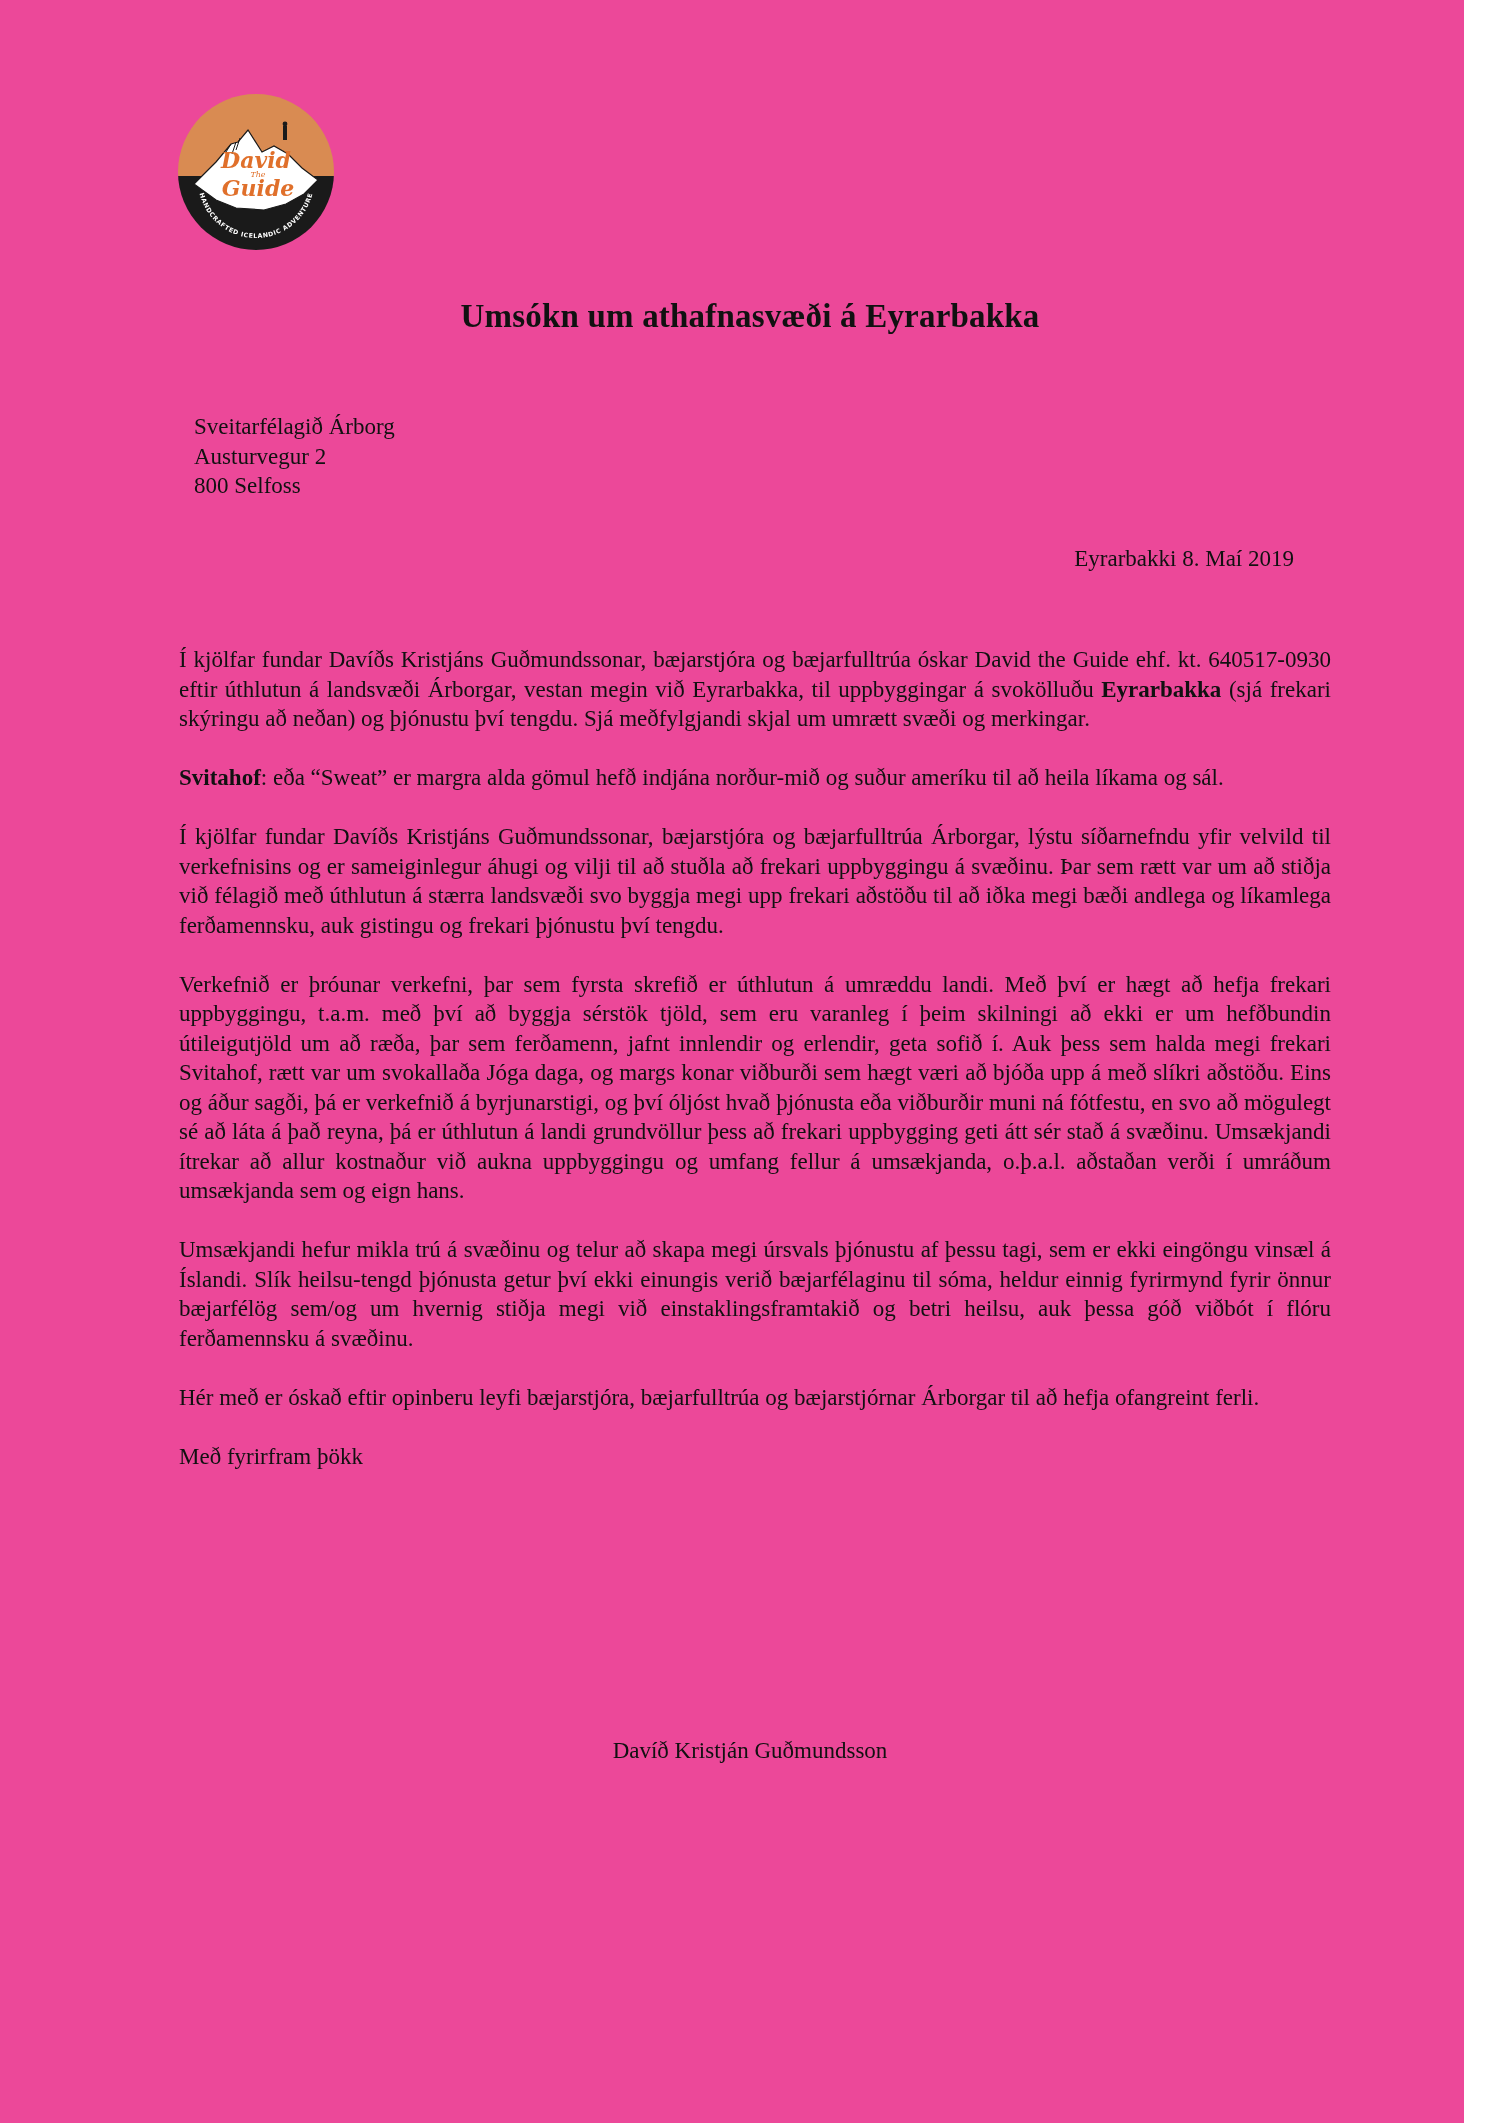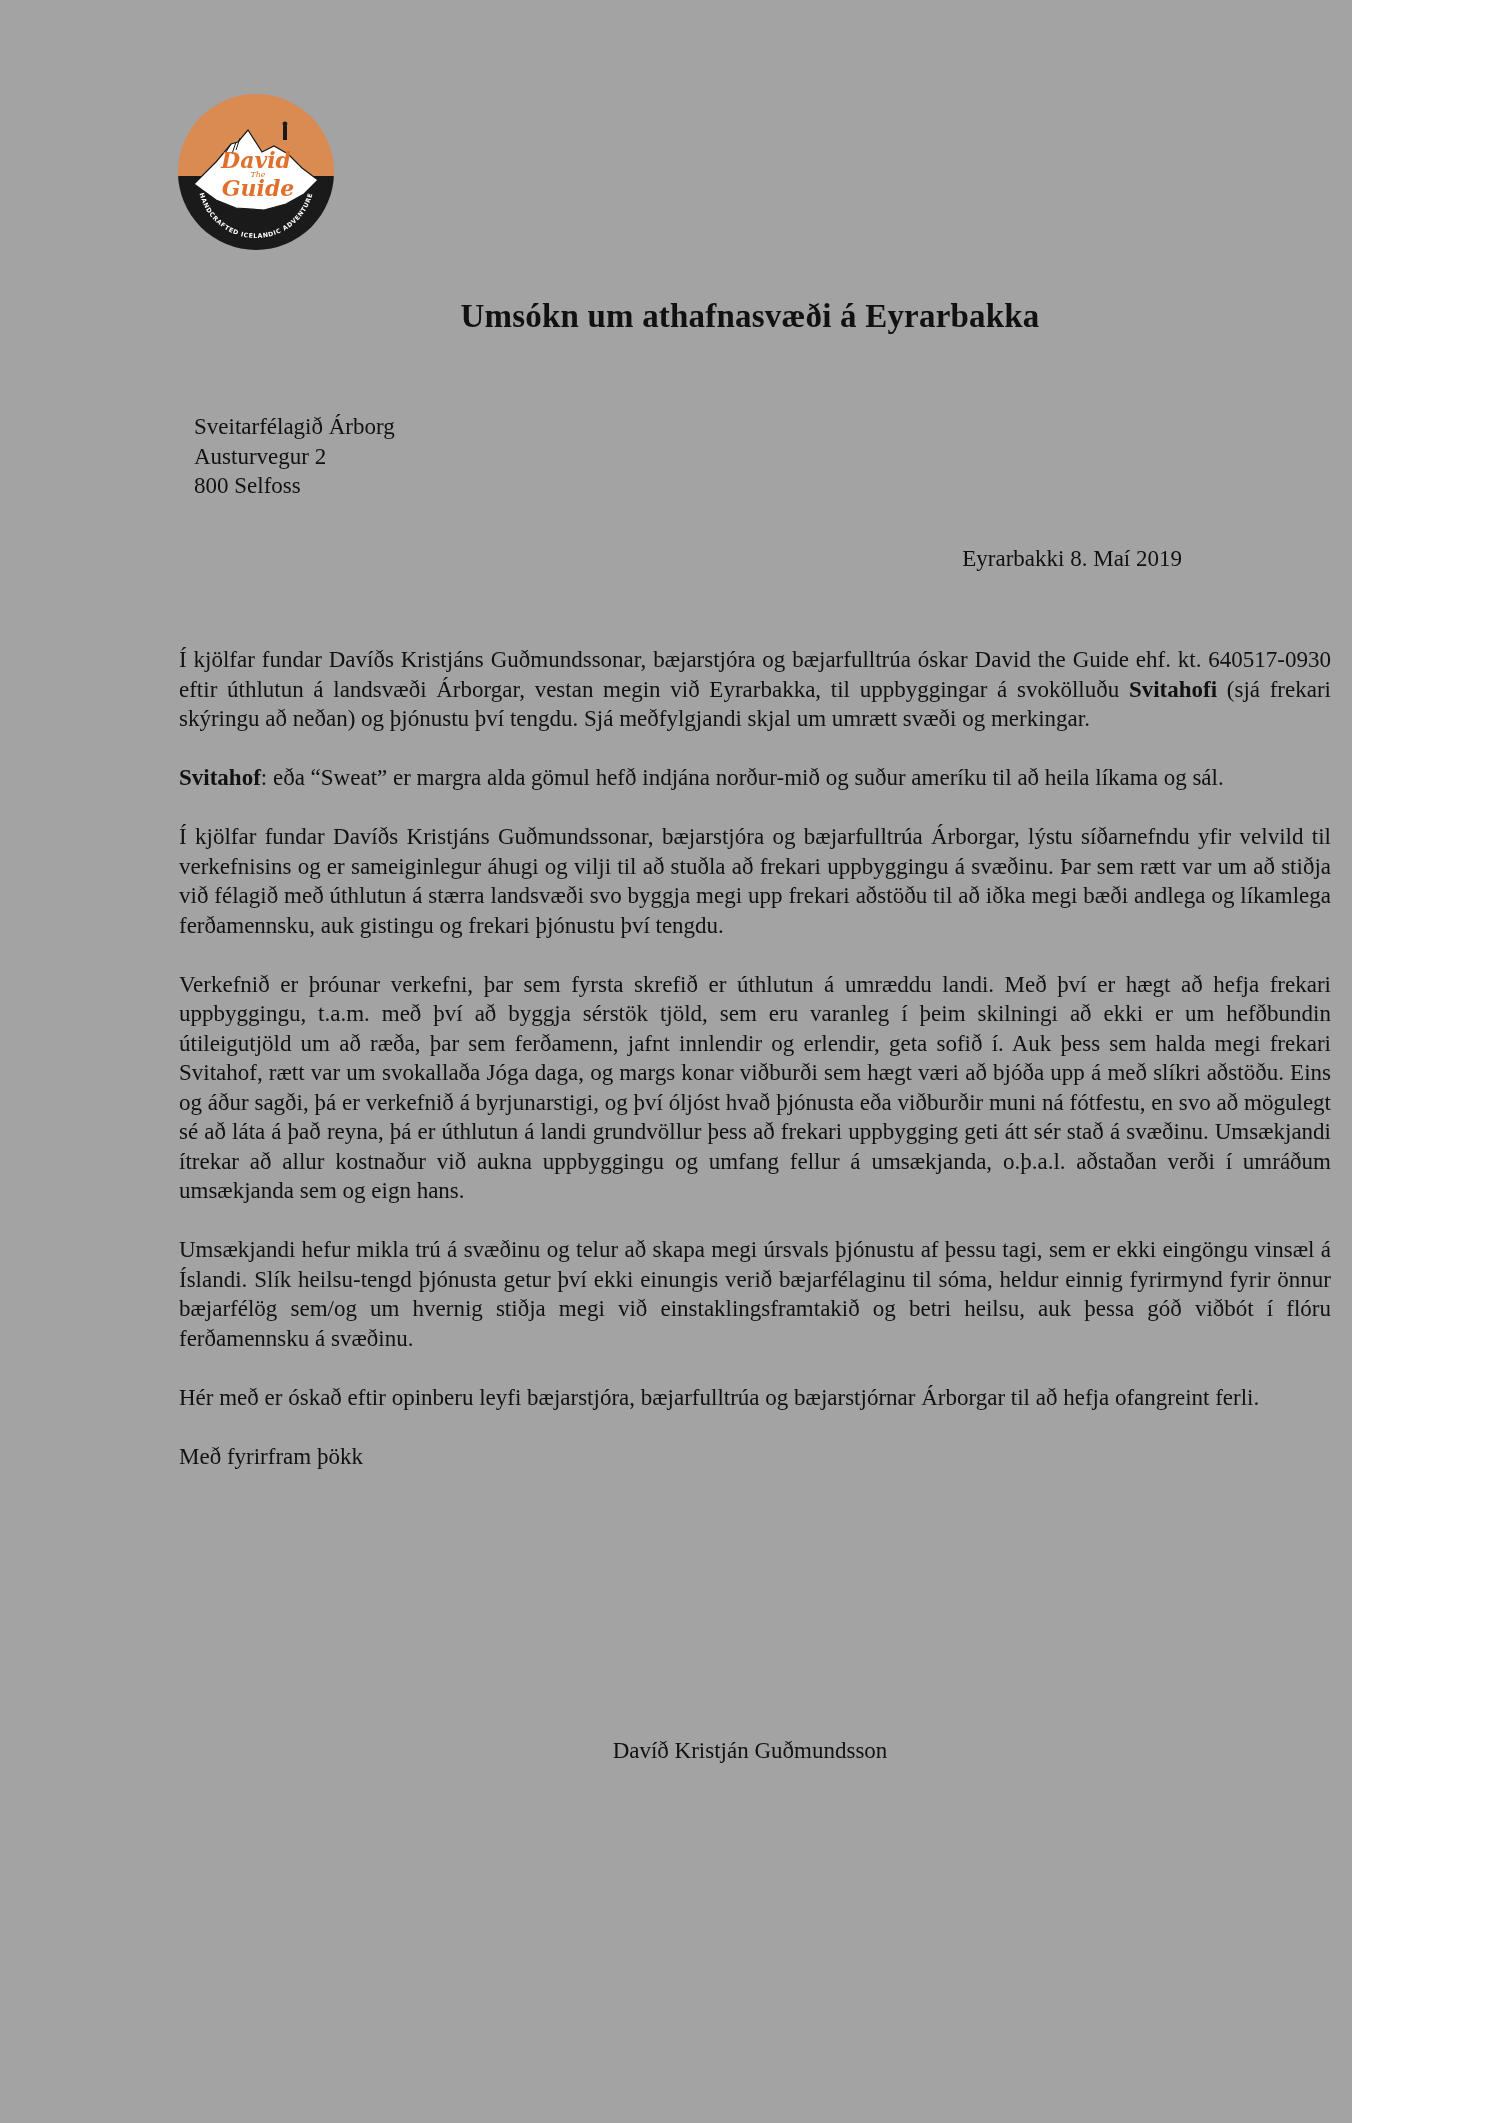--- a/index.html
+++ b/index.html
@@ -1,18 +1,18 @@
 <!DOCTYPE html>
 <html><head>
 <meta charset="utf-8">
 <style>
   html, body { margin: 0; padding: 0; background: #ffffff; }
   body { width: 1500px; height: 2123px; position: relative; overflow: hidden;
          font-family: "Liberation Serif", "DejaVu Serif", serif; color: #111111; }
-  .page { position: absolute; left: 0; top: 0; width: 1352px; height: 2123px; background: #a3a3a3; }
+  .page { position: absolute; left: 0; top: 0; width: 1464px; height: 2123px; background: #ec4899; }
   .logo { position: absolute; left: 176px; top: 92px; width: 160px; height: 160px; }
   .title { position: absolute; left: 0; width: 1500px; top: 298px; text-align: center;
            font-size: 33px; font-weight: bold; letter-spacing: 0.2px; }
   .text { font-size: 23px; line-height: 29.5px; }
   .address { position: absolute; left: 194px; top: 412px; }
   .address div { white-space: nowrap; }
   .date { position: absolute; right: 170px; top: 544px; white-space: nowrap; }
   .body { position: absolute; left: 179px; width: 1152px; top: 645px; }
   .body p { margin: 0 0 29.5px 0; text-align: justify; text-align-last: left; }
   .body p.greeting { margin-bottom: 29.5px; }
@@ -60,21 +60,21 @@
   <div class="address text">
     <div>Sveitarfélagið Árborg</div>
     <div>Austurvegur 2</div>
     <div>800 Selfoss</div>
   </div>
 
   <div class="date text">Eyrarbakki 8. Maí 2019</div>
 
   <div class="body text">
 
-    <p><span>Í kjölfar fundar Davíðs Kristjáns Guðmundssonar, bæjarstjóra og bæjarfulltrúa óskar David the Guide ehf. kt. 640517-0930 eftir úthlutun á landsvæði Árborgar, vestan megin við Eyrarbakka, til uppbyggingar á svokölluðu </span><b>Svitahofi</b><span> (sjá frekari skýringu að neðan) og þjónustu því tengdu. Sjá meðfylgjandi skjal um umrætt svæði og merkingar.</span></p>
+    <p><span>Í kjölfar fundar Davíðs Kristjáns Guðmundssonar, bæjarstjóra og bæjarfulltrúa óskar David the Guide ehf. kt. 640517-0930 eftir úthlutun á landsvæði Árborgar, vestan megin við Eyrarbakka, til uppbyggingar á svokölluðu </span><b>Eyrarbakka</b><span> (sjá frekari skýringu að neðan) og þjónustu því tengdu. Sjá meðfylgjandi skjal um umrætt svæði og merkingar.</span></p>
 
     <p class="tight"><b>Svitahof</b><span>: eða “Sweat” er margra alda gömul hefð indjána norður-mið og suður ameríku til að heila líkama og sál.</span></p>
 
     <p>Í kjölfar fundar Davíðs Kristjáns Guðmundssonar, bæjarstjóra og bæjarfulltrúa Árborgar, lýstu síðarnefndu yfir velvild til verkefnisins og er sameiginlegur áhugi og vilji til að stuðla að frekari uppbyggingu á svæðinu. Þar sem rætt var um að stiðja við félagið með úthlutun á stærra landsvæði svo byggja megi upp frekari aðstöðu til að iðka megi bæði andlega og líkamlega ferðamennsku, auk gistingu og frekari þjónustu því tengdu.</p>
 
     <p>Verkefnið er þróunar verkefni, þar sem fyrsta skrefið er úthlutun á umræddu landi. Með því er hægt að hefja frekari uppbyggingu, t.a.m. með því að byggja sérstök tjöld, sem eru varanleg í þeim skilningi að ekki er um hefðbundin útileigutjöld um að ræða, þar sem ferðamenn, jafnt innlendir og erlendir, geta sofið í. Auk þess sem halda megi frekari Svitahof, rætt var um svokallaða Jóga daga, og margs konar viðburði sem hægt væri að bjóða upp á með slíkri aðstöðu. Eins og áður sagði, þá er verkefnið á byrjunarstigi, og því óljóst hvað þjónusta eða viðburðir muni ná fótfestu, en svo að mögulegt sé að láta á það reyna, þá er úthlutun á landi grundvöllur þess að frekari uppbygging geti átt sér stað á svæðinu. Umsækjandi ítrekar að allur kostnaður við aukna uppbyggingu og umfang fellur á umsækjanda, o.þ.a.l. aðstaðan verði í umráðum umsækjanda sem og eign hans.</p>
 
     <p>Umsækjandi hefur mikla trú á svæðinu og telur að skapa megi úrsvals þjónustu af þessu tagi, sem er ekki eingöngu vinsæl á Íslandi. Slík heilsu-tengd þjónusta getur því ekki einungis verið bæjarfélaginu til sóma, heldur einnig fyrirmynd fyrir önnur bæjarfélög sem/og um hvernig stiðja megi við einstaklingsframtakið og betri heilsu, auk þessa góð viðbót í flóru ferðamennsku á svæðinu.</p>
 
     <p>Hér með er óskað eftir opinberu leyfi bæjarstjóra, bæjarfulltrúa og bæjarstjórnar Árborgar til að hefja ofangreint ferli.</p>

